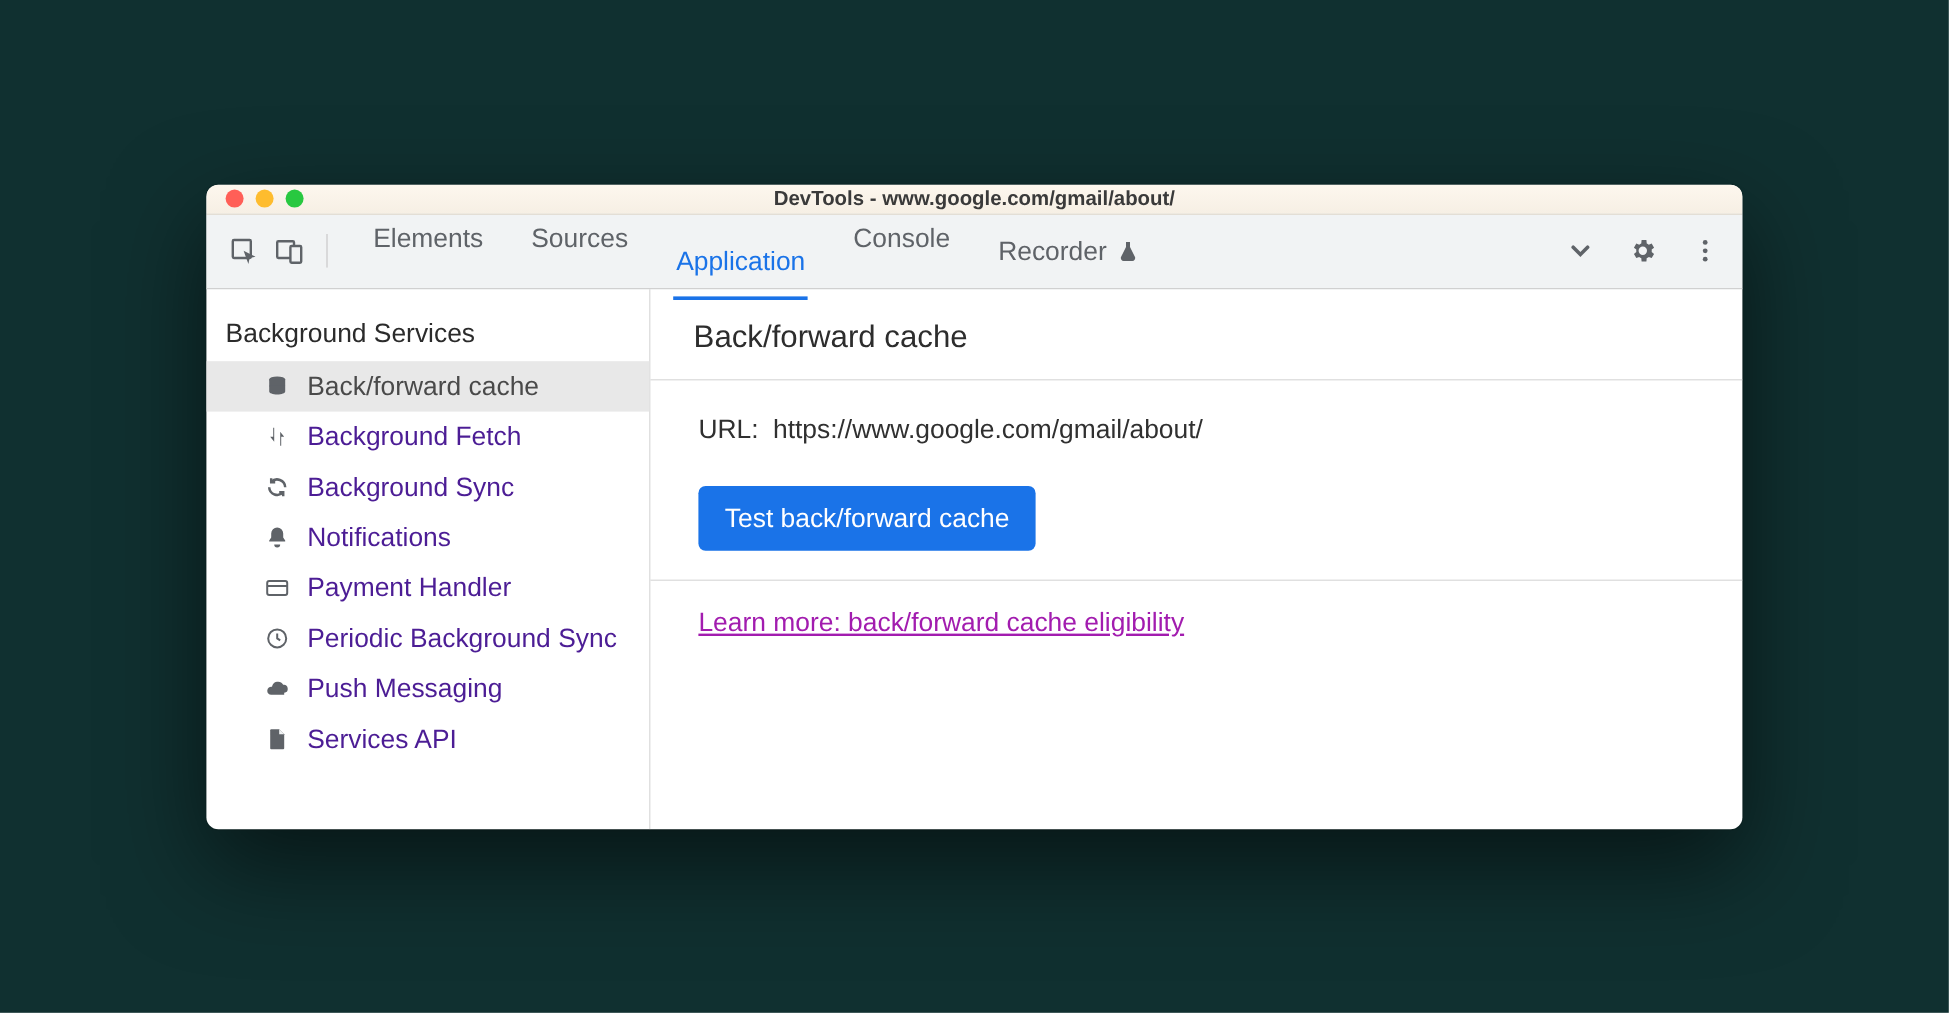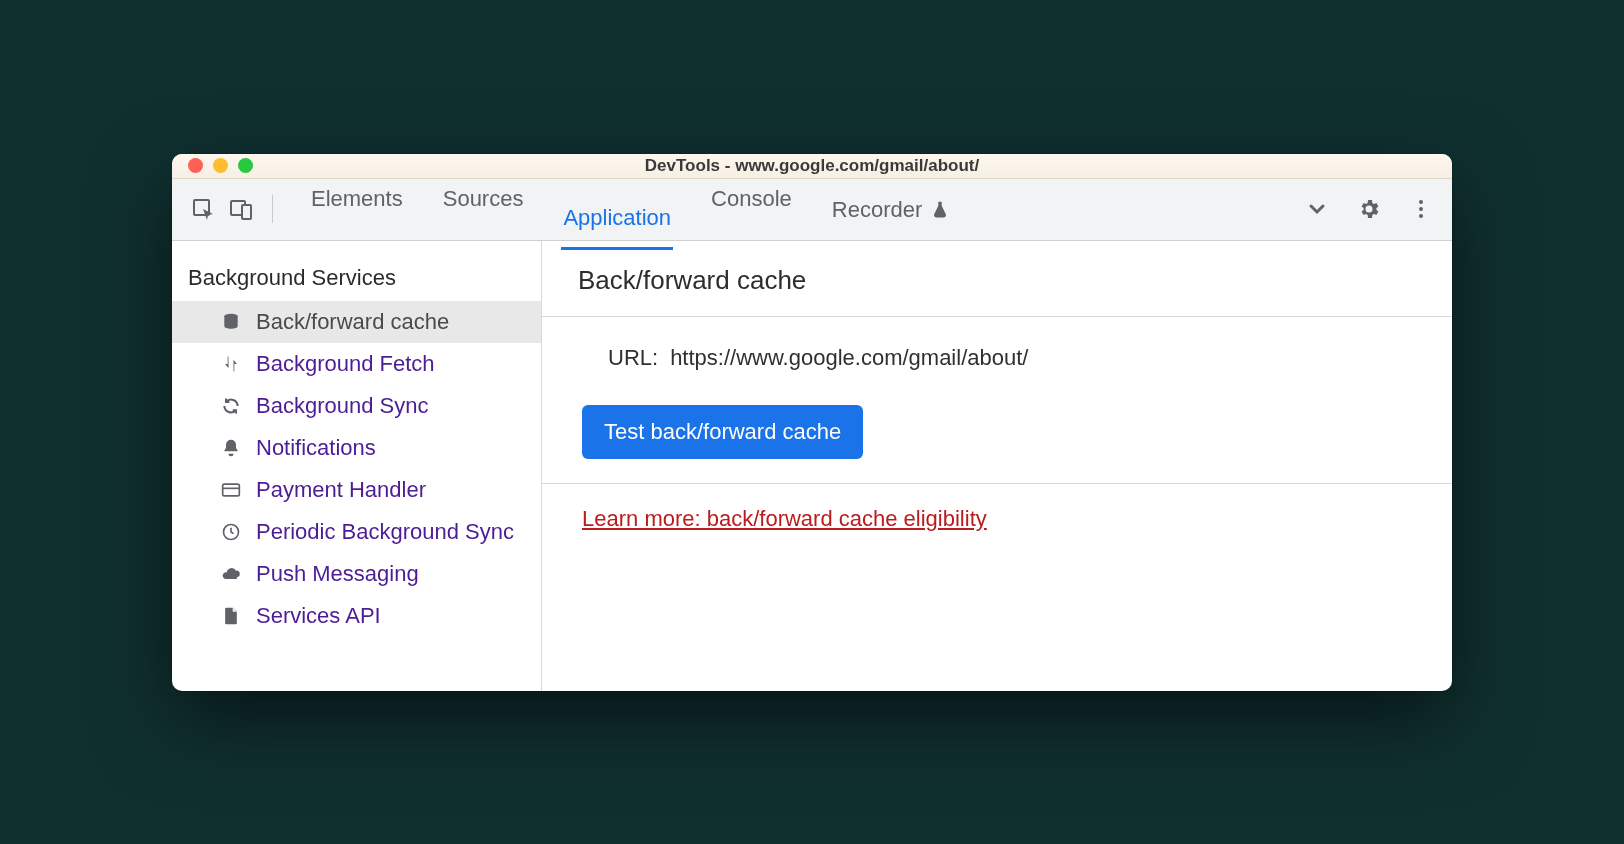--- a/index.html
+++ b/index.html
@@ -97,32 +97,32 @@
   }
   .main-content {
     padding: 28px 40px 24px;
     border-bottom: 1px solid #d9d9d9;
     font-size: 22px;
     color:#303030;
   }
   .status-row { display:flex; align-items:center; gap: 26px; margin-bottom: 28px; }
   .check { width:32px; height:32px; }
   .url-row { display:flex; gap: 12px; margin-bottom: 34px; font-size:22px; color:#303030; }
-  .url-row .label { color:#303030;margin-left:26px; }
+  .url-row .label { color:#303030; }
   .btn-primary {
     background:#1a73e8;
     color:#fff;
     border:none;
     border-radius:6px;
     padding: 14px 22px;
     font-size: 22px;
     cursor:pointer;
   }
   .footer { padding: 22px 40px; }
-  .footer a { color:#b91c1c; text-decoration: underline; font-size:22px; }
+  .footer a { color:#a21caf; text-decoration: underline; font-size:22px; }
 
   svg { display:block; }
 </style>
 </head>
 <body>
 
 <div class="window">
 
   <div class="titlebar">
     <div class="traffic">

